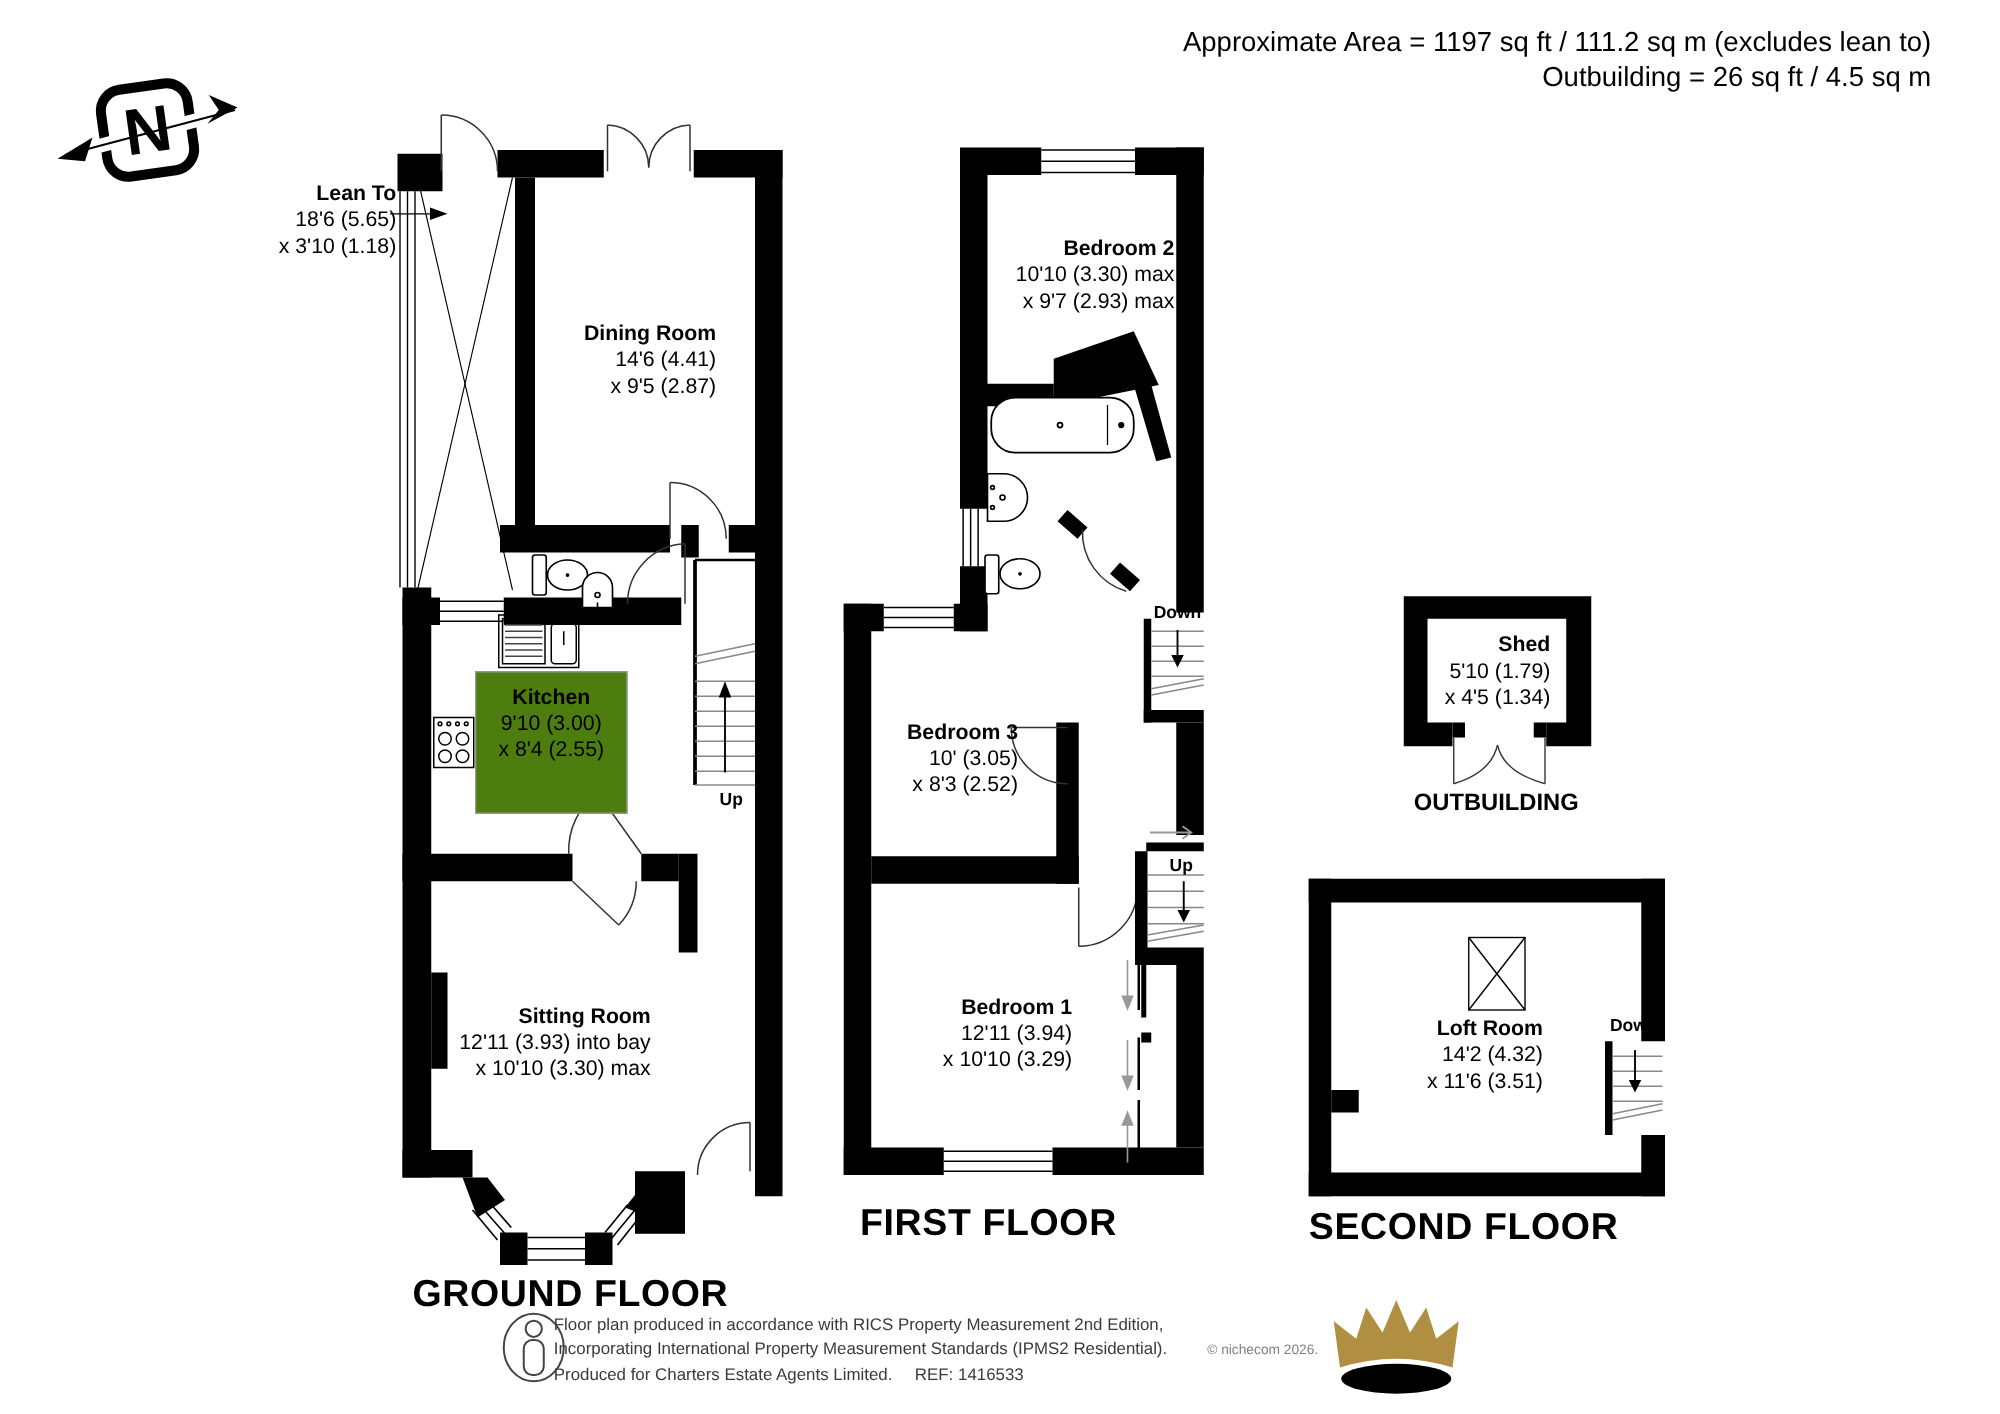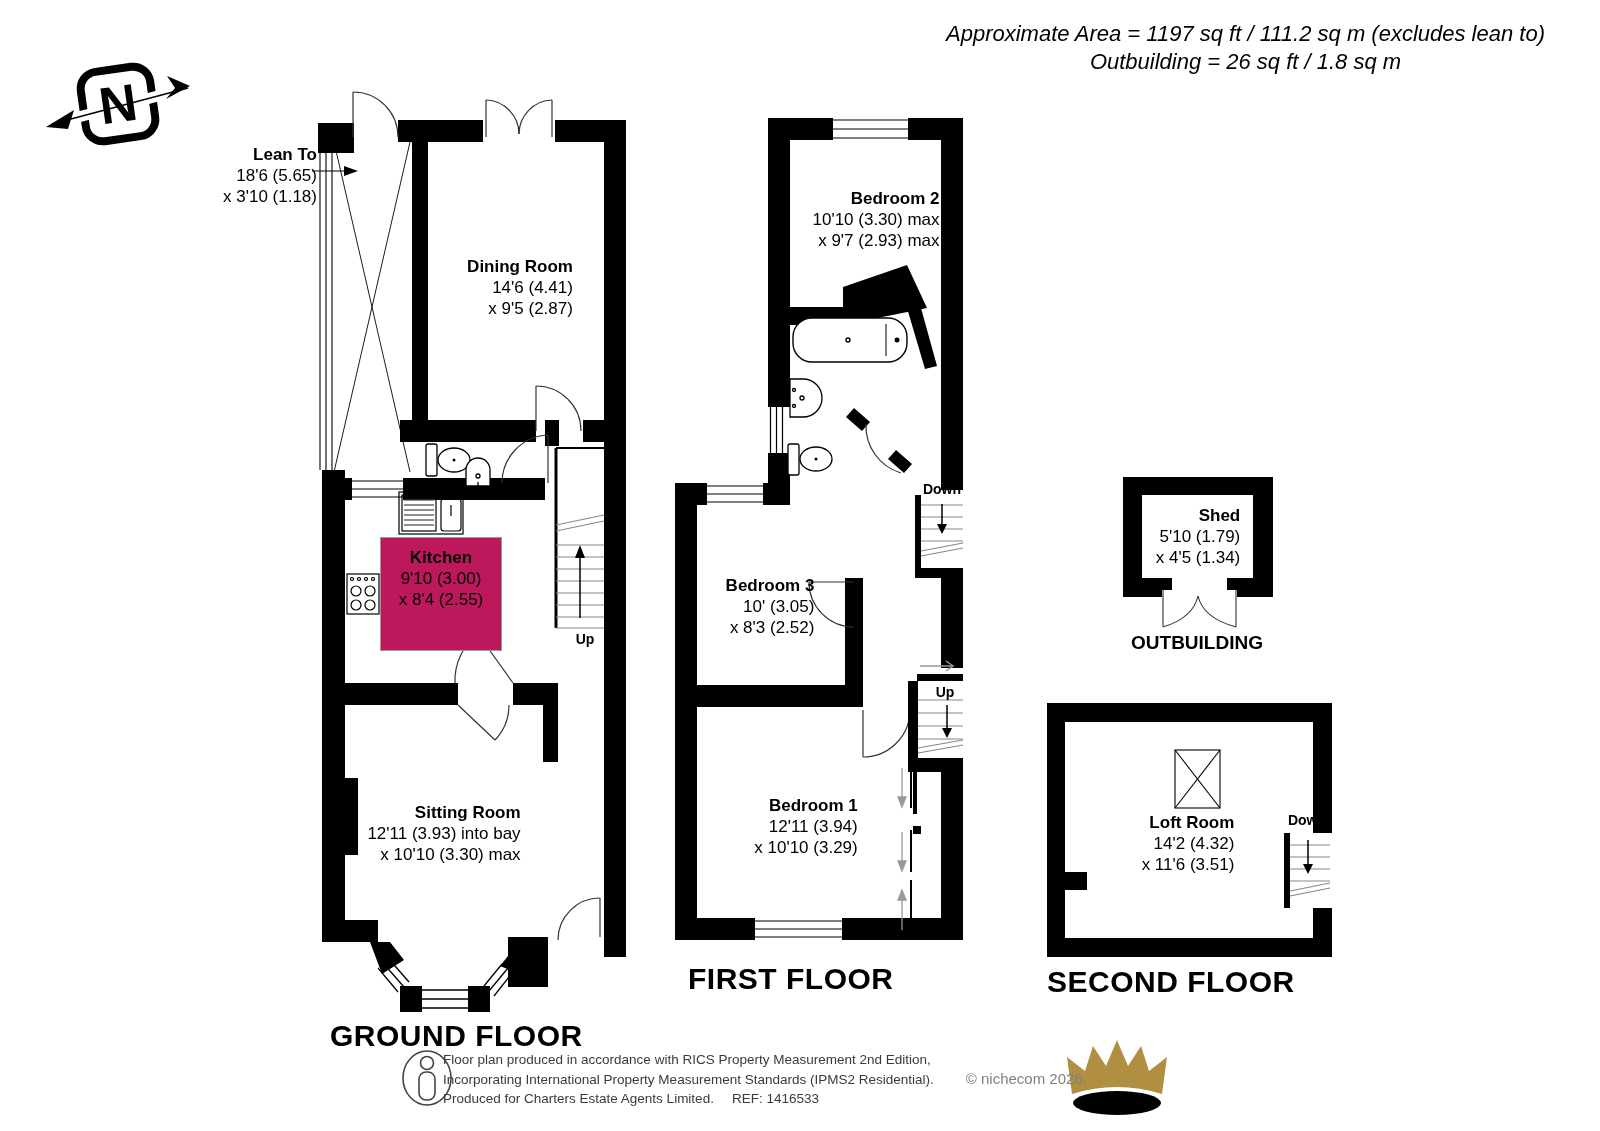--- a/index.html
+++ b/index.html
@@ -1,32 +1,32 @@
 <!DOCTYPE html>
 <html><head>
 <meta charset="utf-8">
 <style>
   html,body{margin:0;padding:0;background:#fff;}
   .canvas{position:relative;width:1600px;height:1131px;background:#fff;overflow:hidden;
           font-family:"Liberation Sans", sans-serif;color:#000;}
   svg{position:absolute;left:0;top:0;}
-  .hdr{position:absolute;top:20px;right:55px;text-align:center;font-style:italic;}
+  .hdr{position:absolute;top:20px;right:55px;text-align:right;}
   .hdr .big{font-size:22px;line-height:28px;}
   .hdr .note{font-size:15px;line-height:20px;margin-top:4px;}
   .room-label{position:absolute;transform:translateX(-50%);text-align:right;
               font-size:17px;line-height:21px;white-space:nowrap;}
   .room-name{font-weight:bold;}
   .kitchen-box{position:absolute;left:380px;top:537px;width:120px;height:103px;
-               background:#be185d;border:1px solid #999;text-align:center;font-size:17px;
+               background:#4d7c0f;border:1px solid #999;text-align:center;font-size:17px;
                line-height:21px;padding-top:9px;transform:none;white-space:nowrap;}
   .stair-label{position:absolute;transform:translateX(-50%);font-size:14px;font-weight:bold;white-space:nowrap;}
   .floor-title{position:absolute;font-size:30px;font-weight:bold;letter-spacing:.5px;white-space:nowrap;}
   .outb-title{position:absolute;transform:translateX(-50%);font-size:19px;font-weight:bold;white-space:nowrap;}
   .footer{position:absolute;left:443px;top:1050px;font-size:13.5px;line-height:19px;color:#3a3a3a;}
-  .footer .copyright{color:#808080;font-size:15px;margin-left:12px;padding-left:20px;}
+  .footer .copyright{color:#808080;font-size:11px;margin-left:12px;padding-left:20px;}
   .footer .ref{margin-left:18px;}
 </style>
 </head>
 <body>
 
 <div class="canvas">
 
 <svg width="1600" height="1131" viewBox="0 0 1600 1131">
 
   <g fill="none" stroke="#000">
@@ -336,21 +336,21 @@
   <g>
     <path d="M 1072,1094 L 1067,1057 L 1085,1071 L 1093,1046 L 1106,1066 L 1117,1040
              L 1128,1066 L 1141,1046 L 1149,1071 L 1167,1057 L 1162,1094
              Q 1117,1080 1072,1094 Z" fill="#b08f42"></path>
     <ellipse cx="1117" cy="1103" rx="44" ry="12" fill="#000"></ellipse>
   </g>
 </svg>
 
   <div class="hdr">
     <div class="big">Approximate Area = 1197 sq ft / 111.2 sq m (excludes lean to)</div>
-    <div class="big">Outbuilding = 26 sq ft / 1.8 sq m</div>
+    <div class="big">Outbuilding = 26 sq ft / 4.5 sq m</div>
   </div>
 
   <div class="room-label" style="left:270px;top:144px">
     <div class="room-name">Lean To</div>
     <div>18'6 (5.65)</div>
     <div>x 3'10 (1.18)</div>
   </div>
 
   <div class="room-label" style="left:520px;top:256px">
     <div class="room-name">Dining Room</div>

